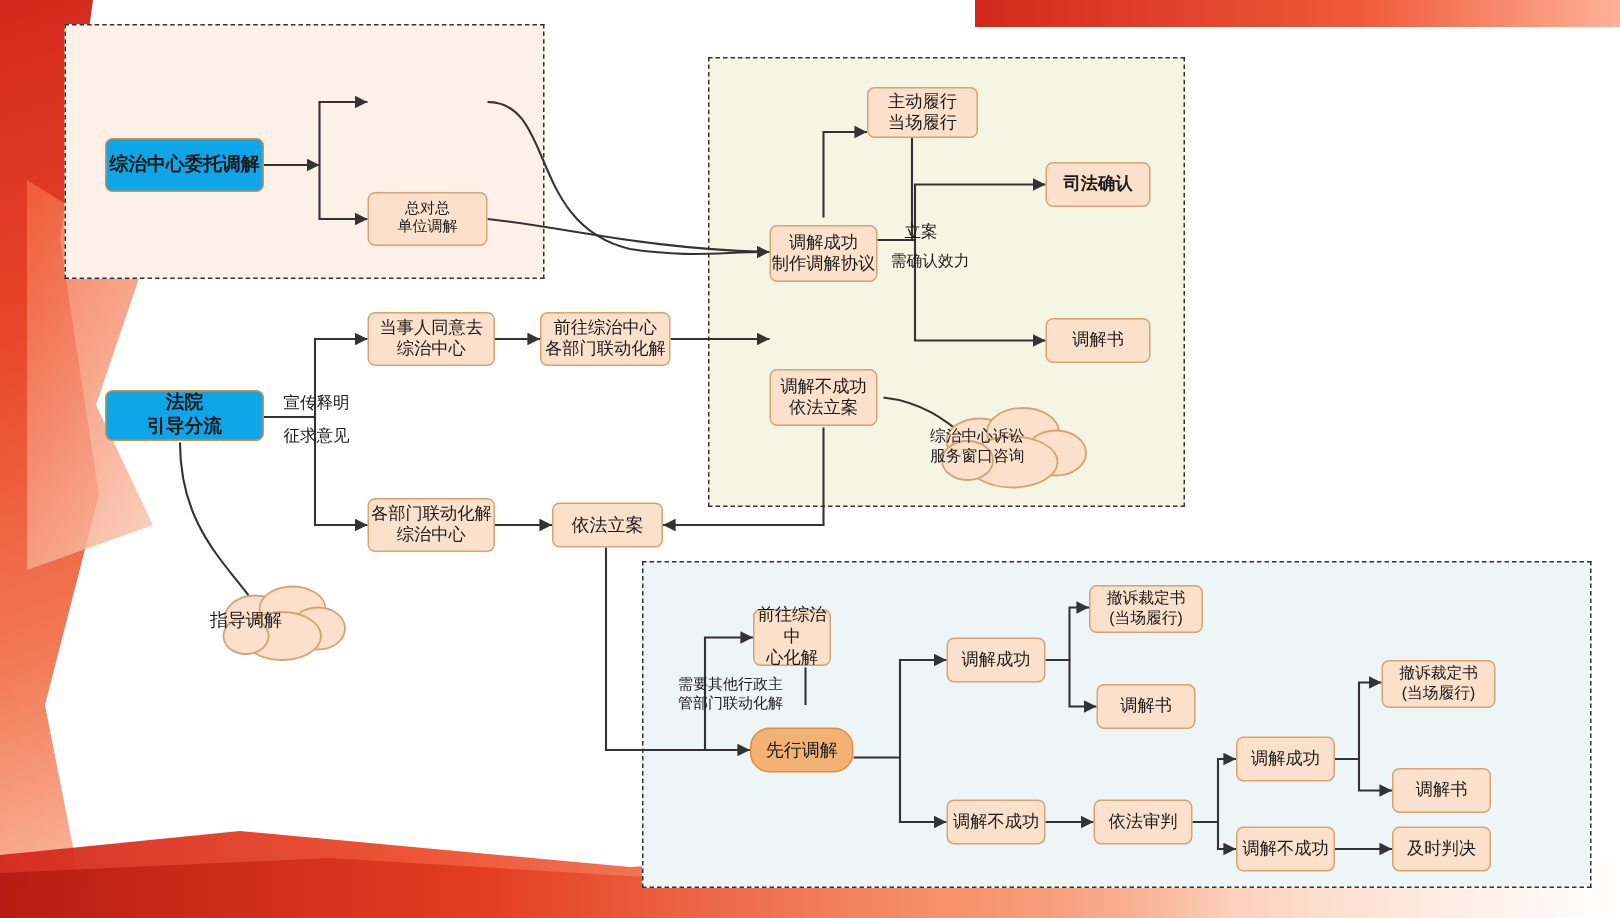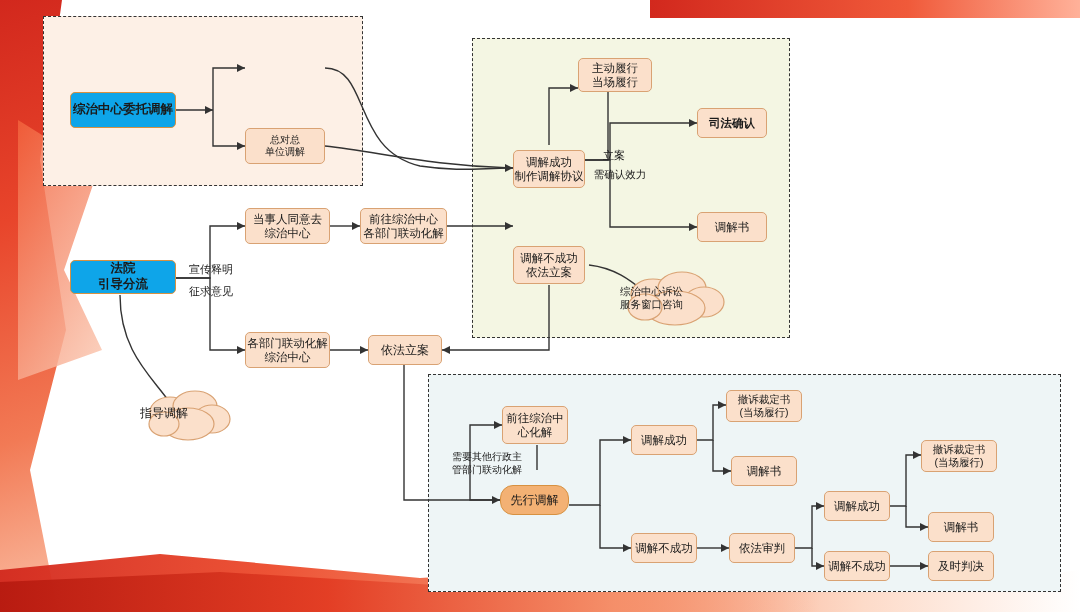--- a/index.html
+++ b/index.html
@@ -177,21 +177,21 @@
         <ellipse cx="62" cy="20" rx="24" ry="16"></ellipse>
         <ellipse cx="84" cy="34" rx="20" ry="15"></ellipse>
         <ellipse cx="55" cy="40" rx="30" ry="17"></ellipse>
         <ellipse cx="25" cy="39" rx="17" ry="13"></ellipse>
       </g>
     </svg>
   </div>
   <div class="cloud-text" style="left:620px;top:285px;width:110px;font-size:10.5px;">综治中心诉讼
 服务窗口咨询</div>
 
-  <div class="node n-peach" style="left:502px;top:406px;width:66px;height:38px;font-size:11.5px;">前往综治中
+  <div class="node n-peach" style="left:502px;top:406px;width:52px;height:38px;font-size:11.5px;">前往综治中
 心化解</div>
 
   <div class="node n-orange-round" style="left:500px;top:485px;width:69px;height:30px;font-size:12px;">先行调解</div>
 
   <div class="node n-peach" style="left:631px;top:425px;width:66px;height:30px;font-size:11.5px;">调解成功</div>
 
   <div class="node n-peach" style="left:726px;top:390px;width:76px;height:32px;font-size:10.5px;">撤诉裁定书
 (当场履行)</div>
 
   <div class="node n-peach" style="left:731px;top:456px;width:66px;height:30px;font-size:11.5px;">调解书</div>

